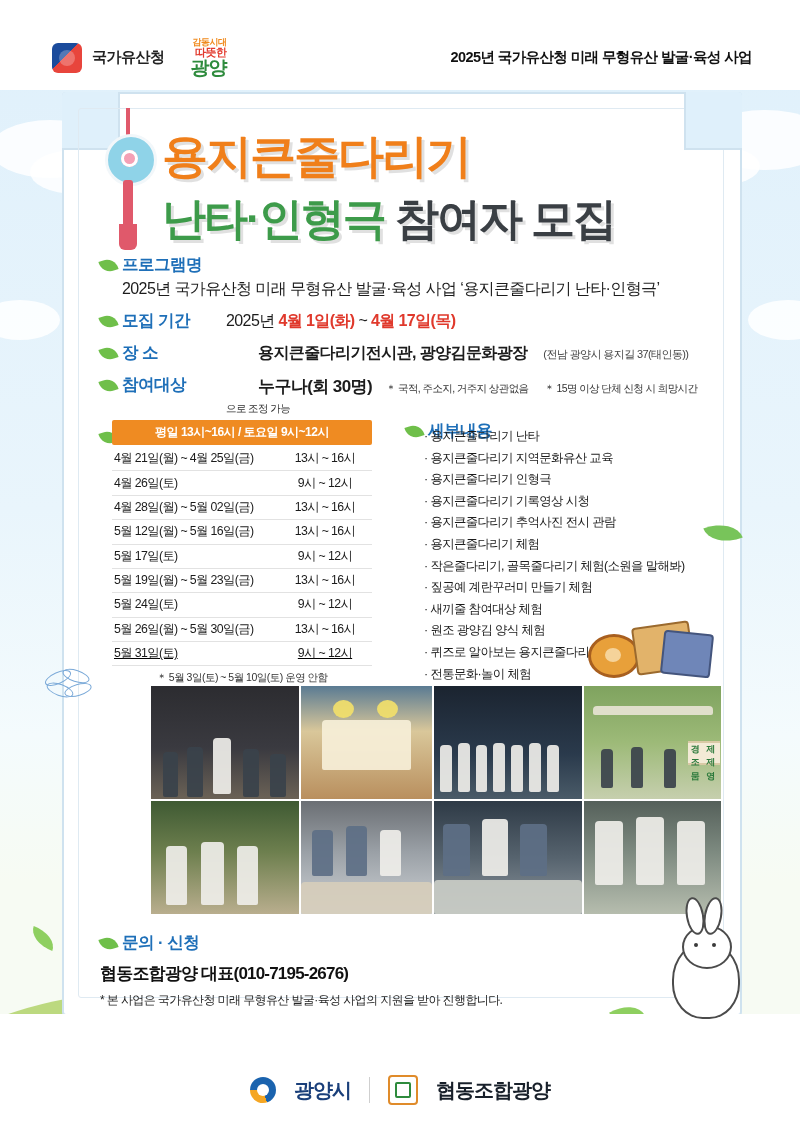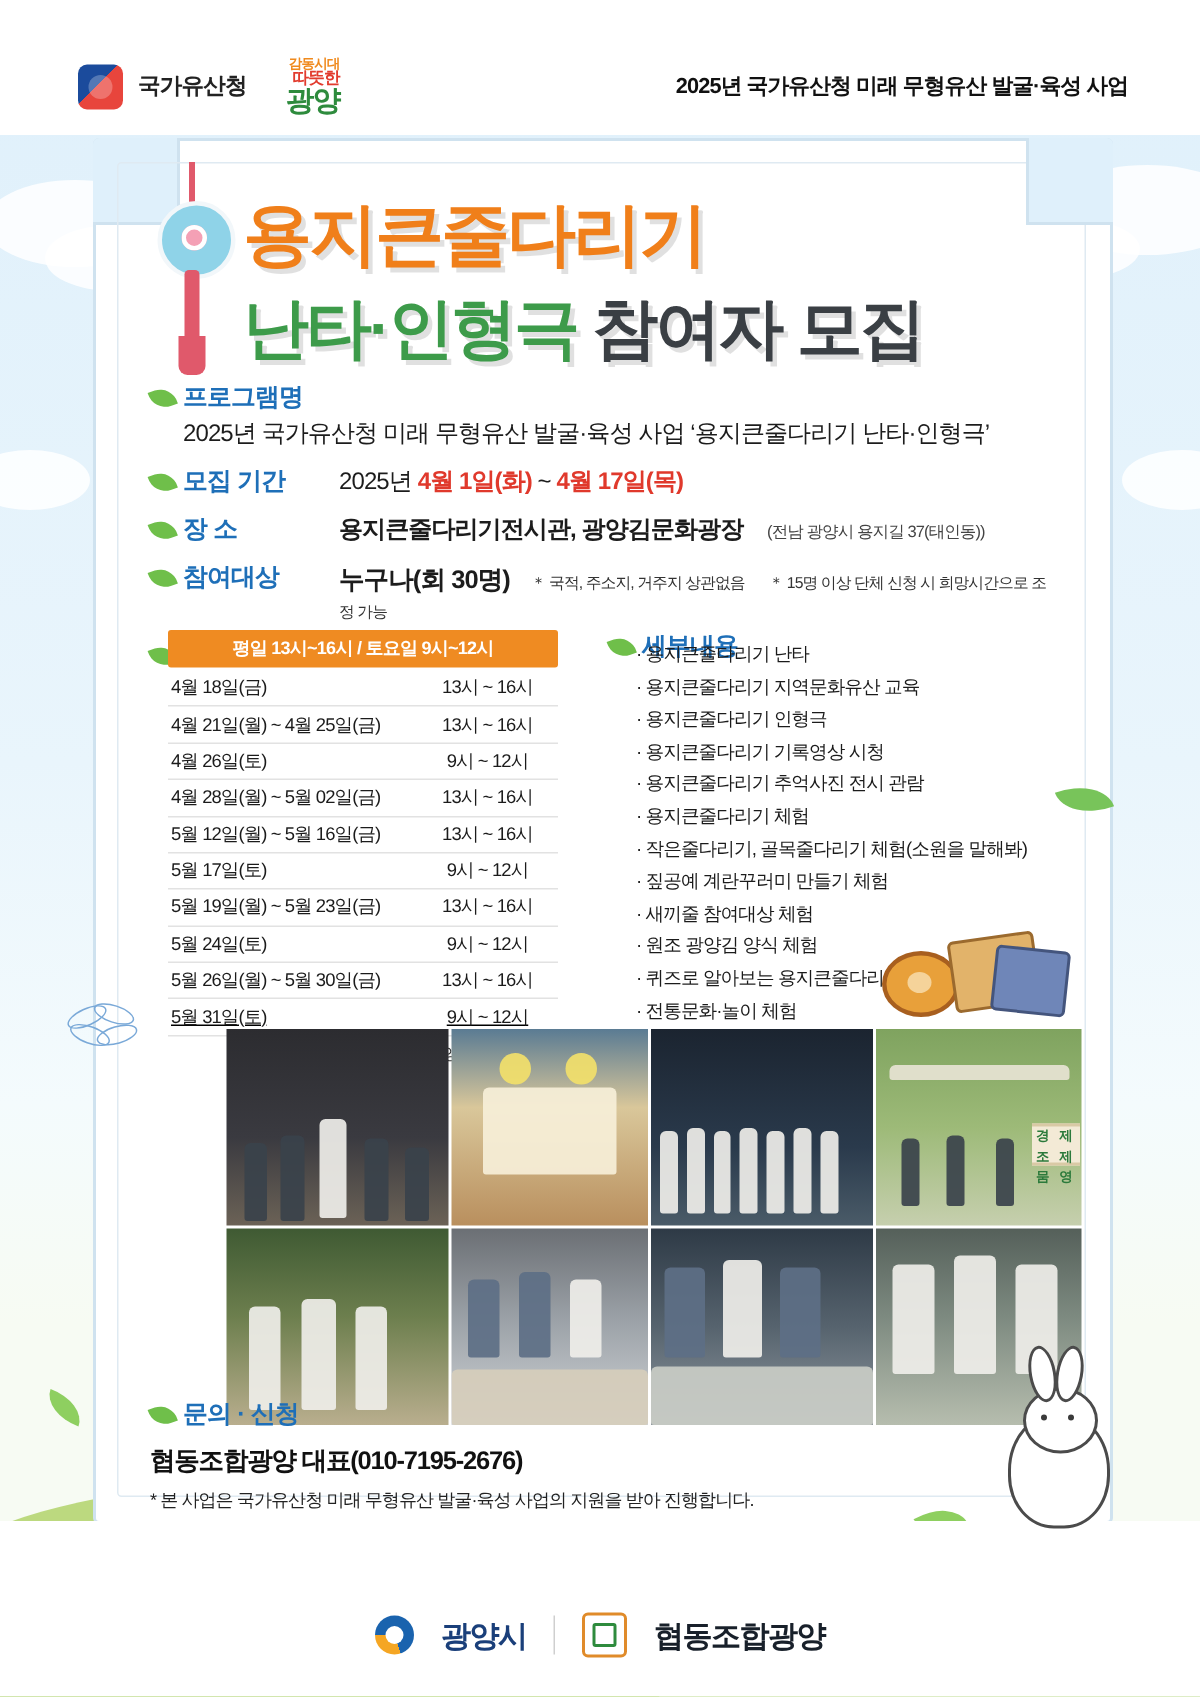--- a/index.html
+++ b/index.html
@@ -59,42 +59,42 @@
   .t-green{color:#3d9b4a;}
   .t-dark{color:#3a3f44;}
   
   .info{position:absolute;left:100px;top:254px;width:600px;}
   .info-row{display:flex;align-items:flex-start;margin-bottom:2px;}
   .leaf{width:17px;height:13px;margin:5px 5px 0 0;flex:0 0 auto;
     background:#6fbf4a;border-radius:0 12px 0 12px;transform:rotate(-18deg);}
   .lbl{color:#1e6fb8;font-weight:bold;font-size:16.5px;letter-spacing:-.5px;}
   .lbl-box{width:104px;flex:0 0 auto;}
   .val{font-size:16px;color:#1c1c1c;letter-spacing:-.6px;padding-top:1px;}
-  .val b{font-weight:bold;}
+  .val b{font-weight:bold;margin-left:32px;}
   .hl-red{color:#e0392c;font-weight:bold;}
   .small{font-size:11px;color:#444;margin-left:12px;}
   .smaller{font-size:10.5px;color:#333;}
   
   .sec-title{display:flex;align-items:flex-start;}
   .sched{position:absolute;left:112px;top:420px;width:260px;}
   .sched-head{background:#ef8b22;color:#fff;font-size:12px;font-weight:bold;
     text-align:center;padding:4px 0;letter-spacing:-.5px;border-radius:2px;}
   .sched table{border-collapse:collapse;width:100%;margin-top:2px;}
   .sched td{font-size:12.3px;color:#1b1b1b;padding:3.2px 2px;letter-spacing:-.6px;
     border-bottom:1px solid #e2e2e2;}
   .sched td.t1{width:162px;}
   .sched td.t2{text-align:center;}
   .sched-note{font-size:10.5px;color:#333;margin-top:5px;text-align:center;letter-spacing:-.5px;}
   
   .details{position:absolute;left:418px;top:420px;width:280px;}
   .det-list{margin-top:8px;padding-left:6px;}
   .det-list li{list-style:none;font-size:12.4px;color:#1b1b1b;margin-bottom:4.6px;letter-spacing:-.6px;}
   .det-list li:before{content:"· ";}
   
-  .photos{position:absolute;left:115px;top:686px;width:570px;height:264px;
+  .photos{position:absolute;left:115px;top:686px;width:570px;height:228px;
     display:grid;grid-template-columns:1.25fr 1.1fr 1.25fr 1.15fr;grid-template-rows:1fr 1fr;gap:2px;padding-left:36px;}
   .ph{position:relative;overflow:hidden;}
   
   .p1{background:linear-gradient(#2c2c30 0%,#3a3a40 55%,#6b6256 100%);}
   .p2{background:linear-gradient(#5a7b93 0%,#d9c79a 40%,#b98f5e 100%);}
   .p3{background:linear-gradient(#1b2430 0%,#2a3a4c 60%,#4a5b68 100%);}
   .p4{background:linear-gradient(#7fa35f 0%,#9dba78 50%,#c6cfae 100%);}
   .p5{background:linear-gradient(#3f5a33 0%,#6d7f4e 45%,#b9ae8e 100%);}
   .p6{background:linear-gradient(#6b6f74 0%,#9aa0a6 45%,#cfd3d6 100%);}
   .p7{background:linear-gradient(#2e3a46 0%,#56636e 50%,#8e979e 100%);}
@@ -248,24 +248,20 @@
 <div class="info-row" style="position:absolute;left:406px;top:420px;">
   <div class="leaf"></div>
   <div class="lbl">세부내용</div>
 </div>
 
 <div class="sched">
   <div class="sched-head">평일 13시~16시 / 토요일 9시~12시</div>
   <table>
     <tbody>
       <tr>
-          <td class="t1">4월 18일(금)</td>
-          <td class="t2">13시 ~ 16시</td>
-        </tr>
-      <tr>
           <td class="t1">4월 21일(월) ~ 4월 25일(금)</td>
           <td class="t2">13시 ~ 16시</td>
         </tr>
       <tr>
           <td class="t1">4월 26일(토)</td>
           <td class="t2">9시 ~ 12시</td>
         </tr>
       <tr>
           <td class="t1">4월 28일(월) ~ 5월 02일(금)</td>
           <td class="t2">13시 ~ 16시</td>

